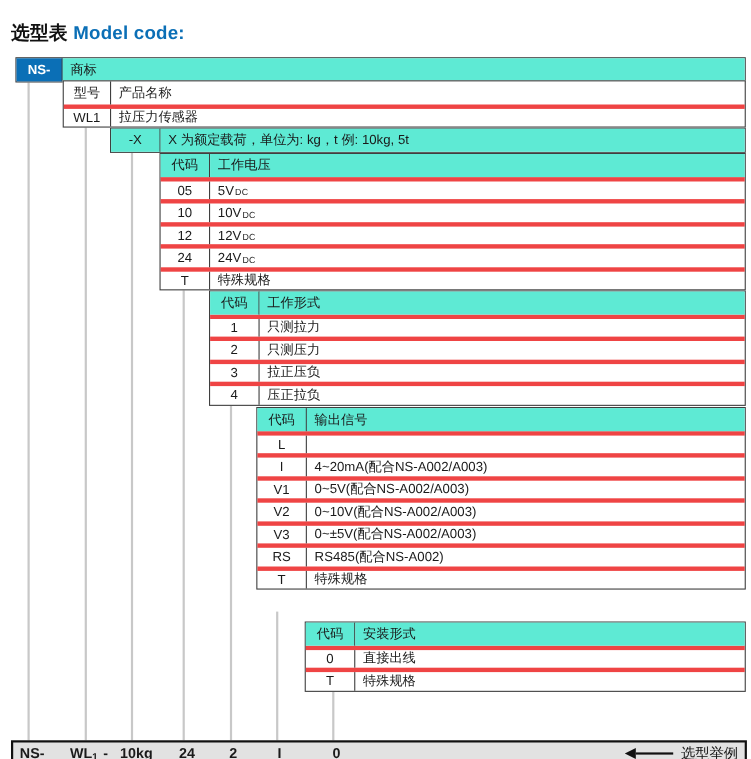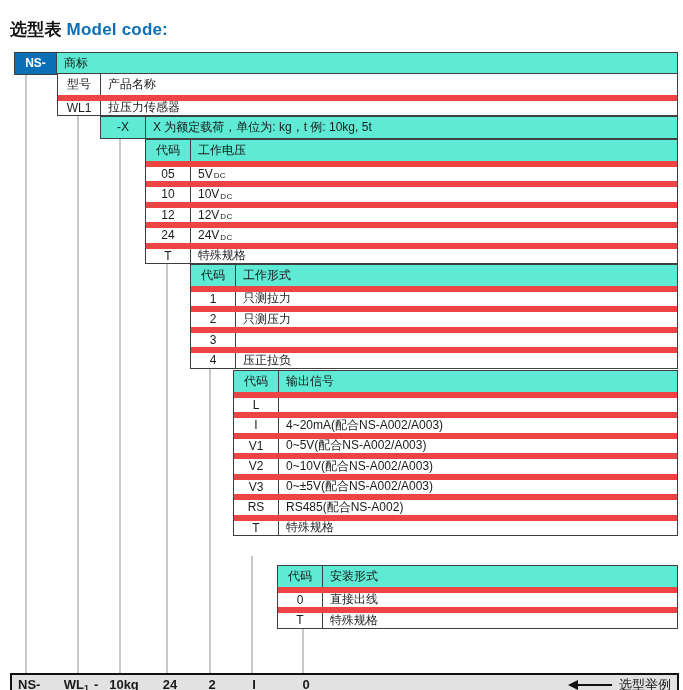--- a/index.html
+++ b/index.html
@@ -16,21 +16,21 @@
   .title{position:absolute;left:10px;top:6px;font-size:17px;font-weight:bold;letter-spacing:0.2px;}
   .t-zh{color:#111111;}
   .t-en{color:#0b6fb6;margin-left:5px;}
 
   
   .conn{position:absolute;width:2px;background:#c8c8c8;}
 
   
   .mtable{position:absolute;border:1px solid #3f3f3f;background:#ffffff;box-sizing:border-box;}
   .mrow{display:flex;height:20.5px;box-sizing:border-box;}
-  .mrow + .mrow{border-top:6px solid #ef4444;}
+  .mrow + .mrow{border-top:4px solid #ef4444;}
   .mcode{
     width:45px;flex:0 0 auto;box-sizing:border-box;
     border-right:1px solid #3f3f3f;
     display:flex;align-items:center;justify-content:center;
     font-size:12px;
   }
   .mlabel{
     flex:1;display:flex;align-items:center;
     padding-left:7px;font-size:12px;white-space:nowrap;
   }
@@ -148,20 +148,21 @@
     <div class="mrow">
       <div class="mcode">1</div>
       <div class="mlabel">只测拉力</div>
     </div>
     <div class="mrow">
       <div class="mcode">2</div>
       <div class="mlabel">只测压力</div>
     </div>
     <div class="mrow">
       <div class="mcode">3</div>
+      <div class="mlabel">拉正压负</div>
     </div>
     <div class="mrow">
       <div class="mcode">4</div>
       <div class="mlabel">压正拉负</div>
     </div>
   </div>
 
   <div class="mtable" style="left:233px;top:358px;width:445px">
     <div class="mrow">
       <div class="mcode gray">代码</div>

